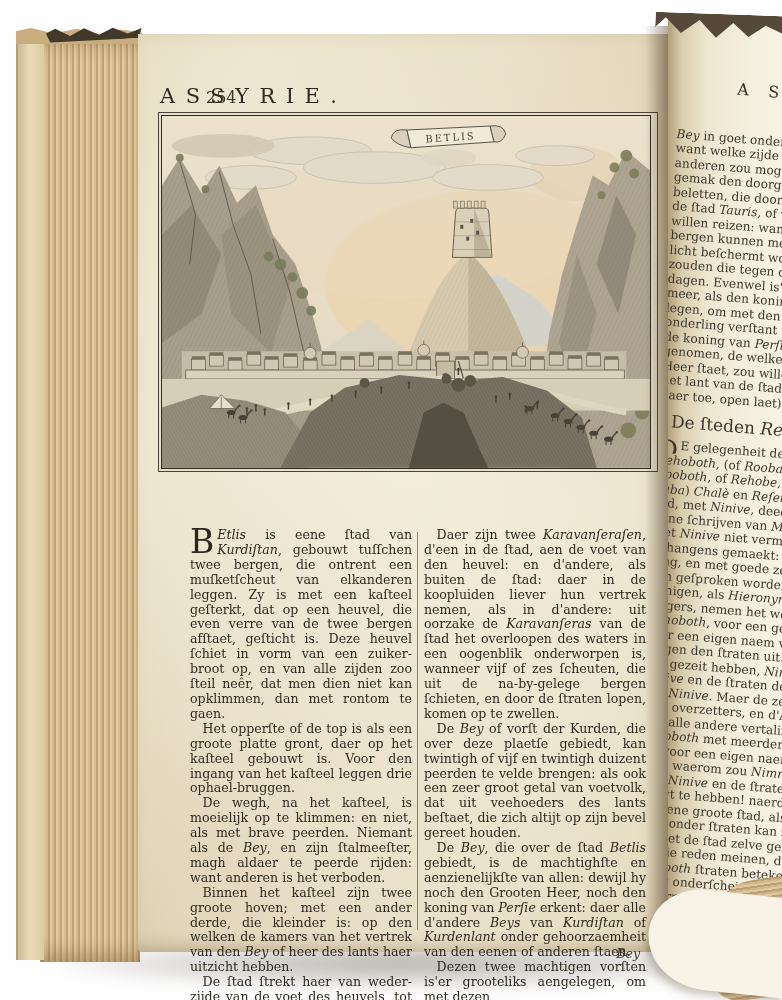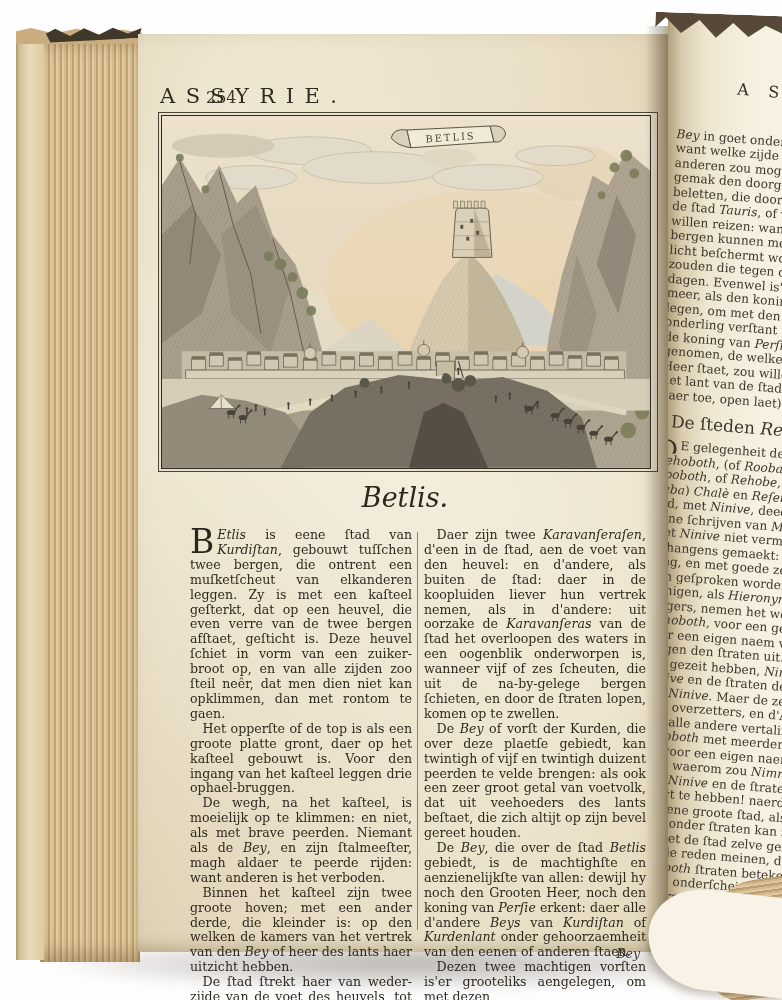--- a/index.html
+++ b/index.html
@@ -281,21 +281,20 @@
           <path d="M18,8 Q4,6 2,16 Q8,24 22,26 Z" fill="#d8d0ba" stroke="#4a443a" stroke-width="1"></path>
           <path d="M102,4 Q116,2 118,12 Q114,22 106,20 Z" fill="#d8d0ba" stroke="#4a443a" stroke-width="1"></path>
           <path d="M18,8 L102,4 L106,20 L22,26 Z" fill="#f2ecda" stroke="#4a443a" stroke-width="1"></path>
           <text x="62" y="19" text-anchor="middle" font-size="10" letter-spacing="2" fill="#3a352b" font-family="DejaVu Serif, serif" transform="rotate(-4 62 15)">BETLIS</text>
         </g>
 
         <rect width="494" height="356" fill="#e8dcc2" opacity=".1"></rect>
       </svg>
     </div>
 
-    <div class="section-title">Betlis.</div>
 
     <div class="columns">
       <div class="col col-left" id="col-left">
           <p class="par first"><span class="dropcap">B</span><span class="it">Etlis</span><span> is eene ſtad van </span><span class="it">Kurdiſtan</span><span>, gebouwt tuſſchen twee bergen, die ontrent een muſketſcheut van elkanderen leggen. Zy is met een kaſteel geſterkt, dat op een heuvel, die even verre van de twee bergen afſtaet, geſticht is. Deze heuvel ſchiet in vorm van een zuiker-broot op, en van alle zijden zoo ſteil neêr, dat men dien niet kan opklimmen, dan met rontom te gaen.</span></p>
           <p class="par"><span>Het opperſte of de top is als een groote platte gront, daer op het kaſteel gebouwt is. Voor den ingang van het kaſteel leggen drie ophael-bruggen.</span></p>
           <p class="par"><span>De wegh, na het kaſteel, is moeielijk op te klimmen: en niet, als met brave peerden. Niemant als de </span><span class="it">Bey</span><span>, en zijn ſtalmeeſter, magh aldaer te peerde rijden: want anderen is het verboden.</span></p>
           <p class="par"><span>Binnen het kaſteel zijn twee groote hoven; met een ander derde, die kleinder is: op den welken de kamers van het vertrek van den </span><span class="it">Bey</span><span> of heer des lants haer uitzicht hebben.</span></p>
           <p class="par"><span>De ſtad ſtrekt haer van weder-zijde van de voet des heuvels, tot aen de twee bergen uit.</span></p>
         </div>
       <div class="col col-right" id="col-right">

